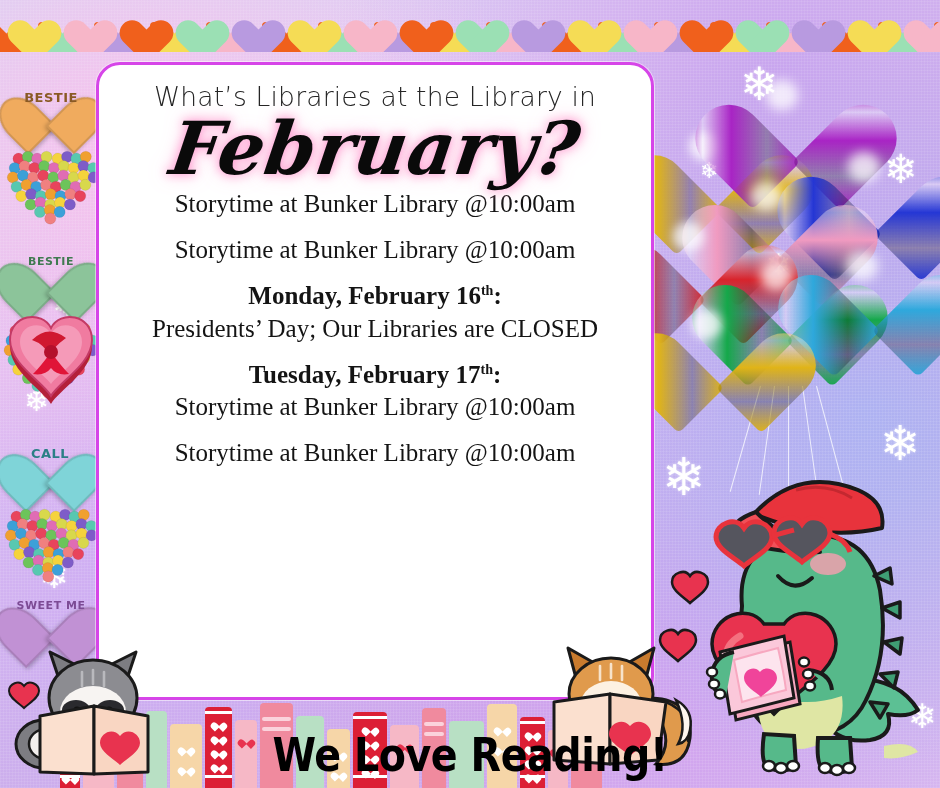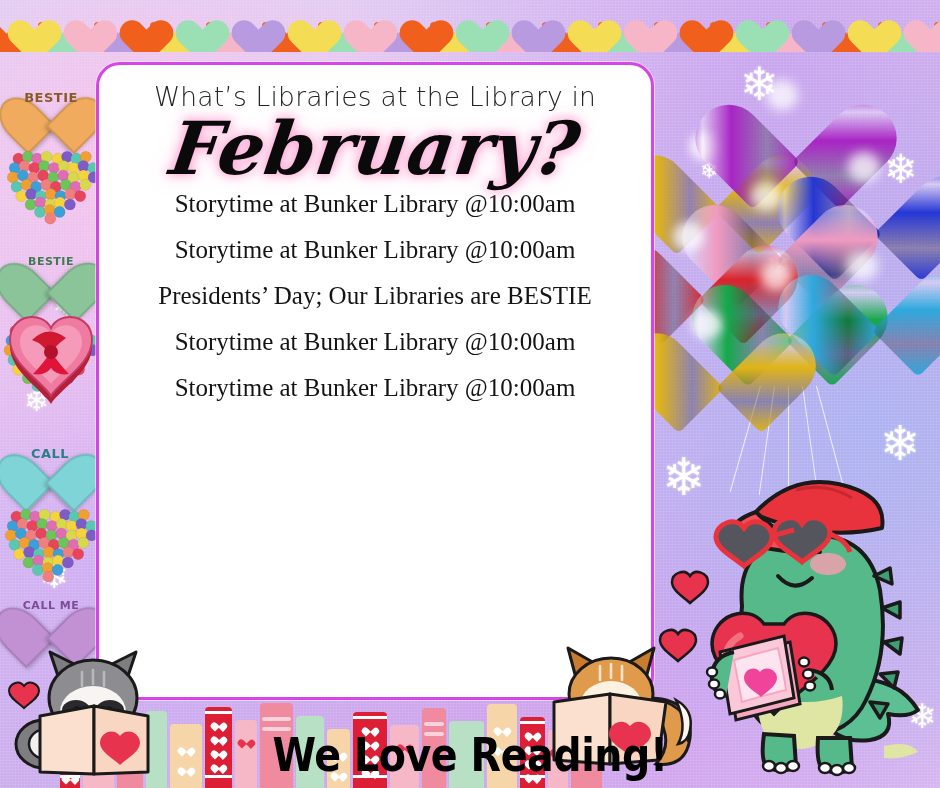--- a/index.html
+++ b/index.html
@@ -508,21 +508,21 @@
           <circle cx="45.5" cy="75" r="6" fill="#f0a030" stroke="rgba(0,0,0,.12)" stroke-width="0.6"></circle>
           <circle cx="56" cy="77" r="6" fill="#3ca0d8" stroke="rgba(0,0,0,.12)" stroke-width="0.6"></circle>
           <circle cx="46" cy="84" r="6" fill="#f08080" stroke="rgba(0,0,0,.12)" stroke-width="0.6"></circle>
         </svg>
       </div>
       <div class="candy" style="left: 14px; top: 580px; width: 74px; height: 68px;">
         <div class="cheart" style="width: 74px; height: 68px;">
           <div class="h1" style="background:#c191d4;border:2px solid rgba(0,0,0,.12);filter:drop-shadow(0 2px 2px rgba(0,0,0,.25));"></div>
           <div class="h2" style="background:#c191d4;border:2px solid rgba(0,0,0,.12);filter:drop-shadow(0 2px 2px rgba(0,0,0,.25));"></div>
         </div>
-        <div class="candy-label" style="top: 20.4px; color: rgb(124, 75, 149); font-size: 11px; line-height: 1.05;">CALL ME</div>
+        <div class="candy-label" style="top: 20.4px; color: rgb(124, 75, 149); font-size: 11px; line-height: 1.05;">SWEET ME</div>
       </div>
       <div class="candy" style="left: 2px; top: 306px; width: 98px; height: 104px;">
    <svg width="98" height="104" viewBox="0 0 98 104">
      <path d="M49 30 C40 10 8 14 8 40 c0 26 33 44 41 58 c8-14 41-32 41-58 c0-26-32-30-41-10z" fill="#b4203a"></path>
      <path d="M49 22 C40 4 8 8 8 34 c0 24 33 42 41 56 c8-14 41-32 41-56 c0-26-32-30-41-12z" fill="#f07ba0" stroke="#c43a66" stroke-width="2"></path>
      <path d="M49 28 C42 14 18 17 18 36 c0 18 24 32 31 42 c7-10 31-24 31-42 c0-19-24-22-31-8z" fill="#f59ab8"></path>
      <path d="M30 34 q16 -16 34 -2 q-14 10 -16 18 q-6 -12 -18 -16z" fill="#d01830"></path>
      <path d="M49 46 q-10 14 -18 22 q12 2 18 -6 q6 8 18 6 q-8 -8 -18 -22z" fill="#e01438"></path>
      <circle cx="49" cy="46" r="7" fill="#b4102c"></circle>
    </svg>
@@ -829,23 +829,25 @@
       <div class="head-line">What’s Libraries at the Library in</div>
       <div class="script">February?</div>
       <div class="events" id="events">
           <div class="ev">
             <div class="ev-desc">Storytime at Bunker Library  @10:00am</div>
           </div>
           <div class="ev">
             <div class="ev-desc">Storytime at Bunker Library  @10:00am</div>
           </div>
           <div class="ev">
-            <div class="ev-desc">Presidents’ Day;  Our Libraries are BESTIE</div>
+            <div class="ev-date">Monday, February 16<sup>th</sup>:</div>
+            <div class="ev-desc">Presidents’ Day;  Our Libraries are CLOSED</div>
           </div>
           <div class="ev">
+            <div class="ev-date">Tuesday, February 17<sup>th</sup>:</div>
             <div class="ev-desc">Storytime at Bunker Library  @10:00am</div>
           </div>
           <div class="ev">
             <div class="ev-desc">Storytime at Bunker Library  @10:00am</div>
           </div>
         </div>
     </div>
   </div>
 
 </div>

